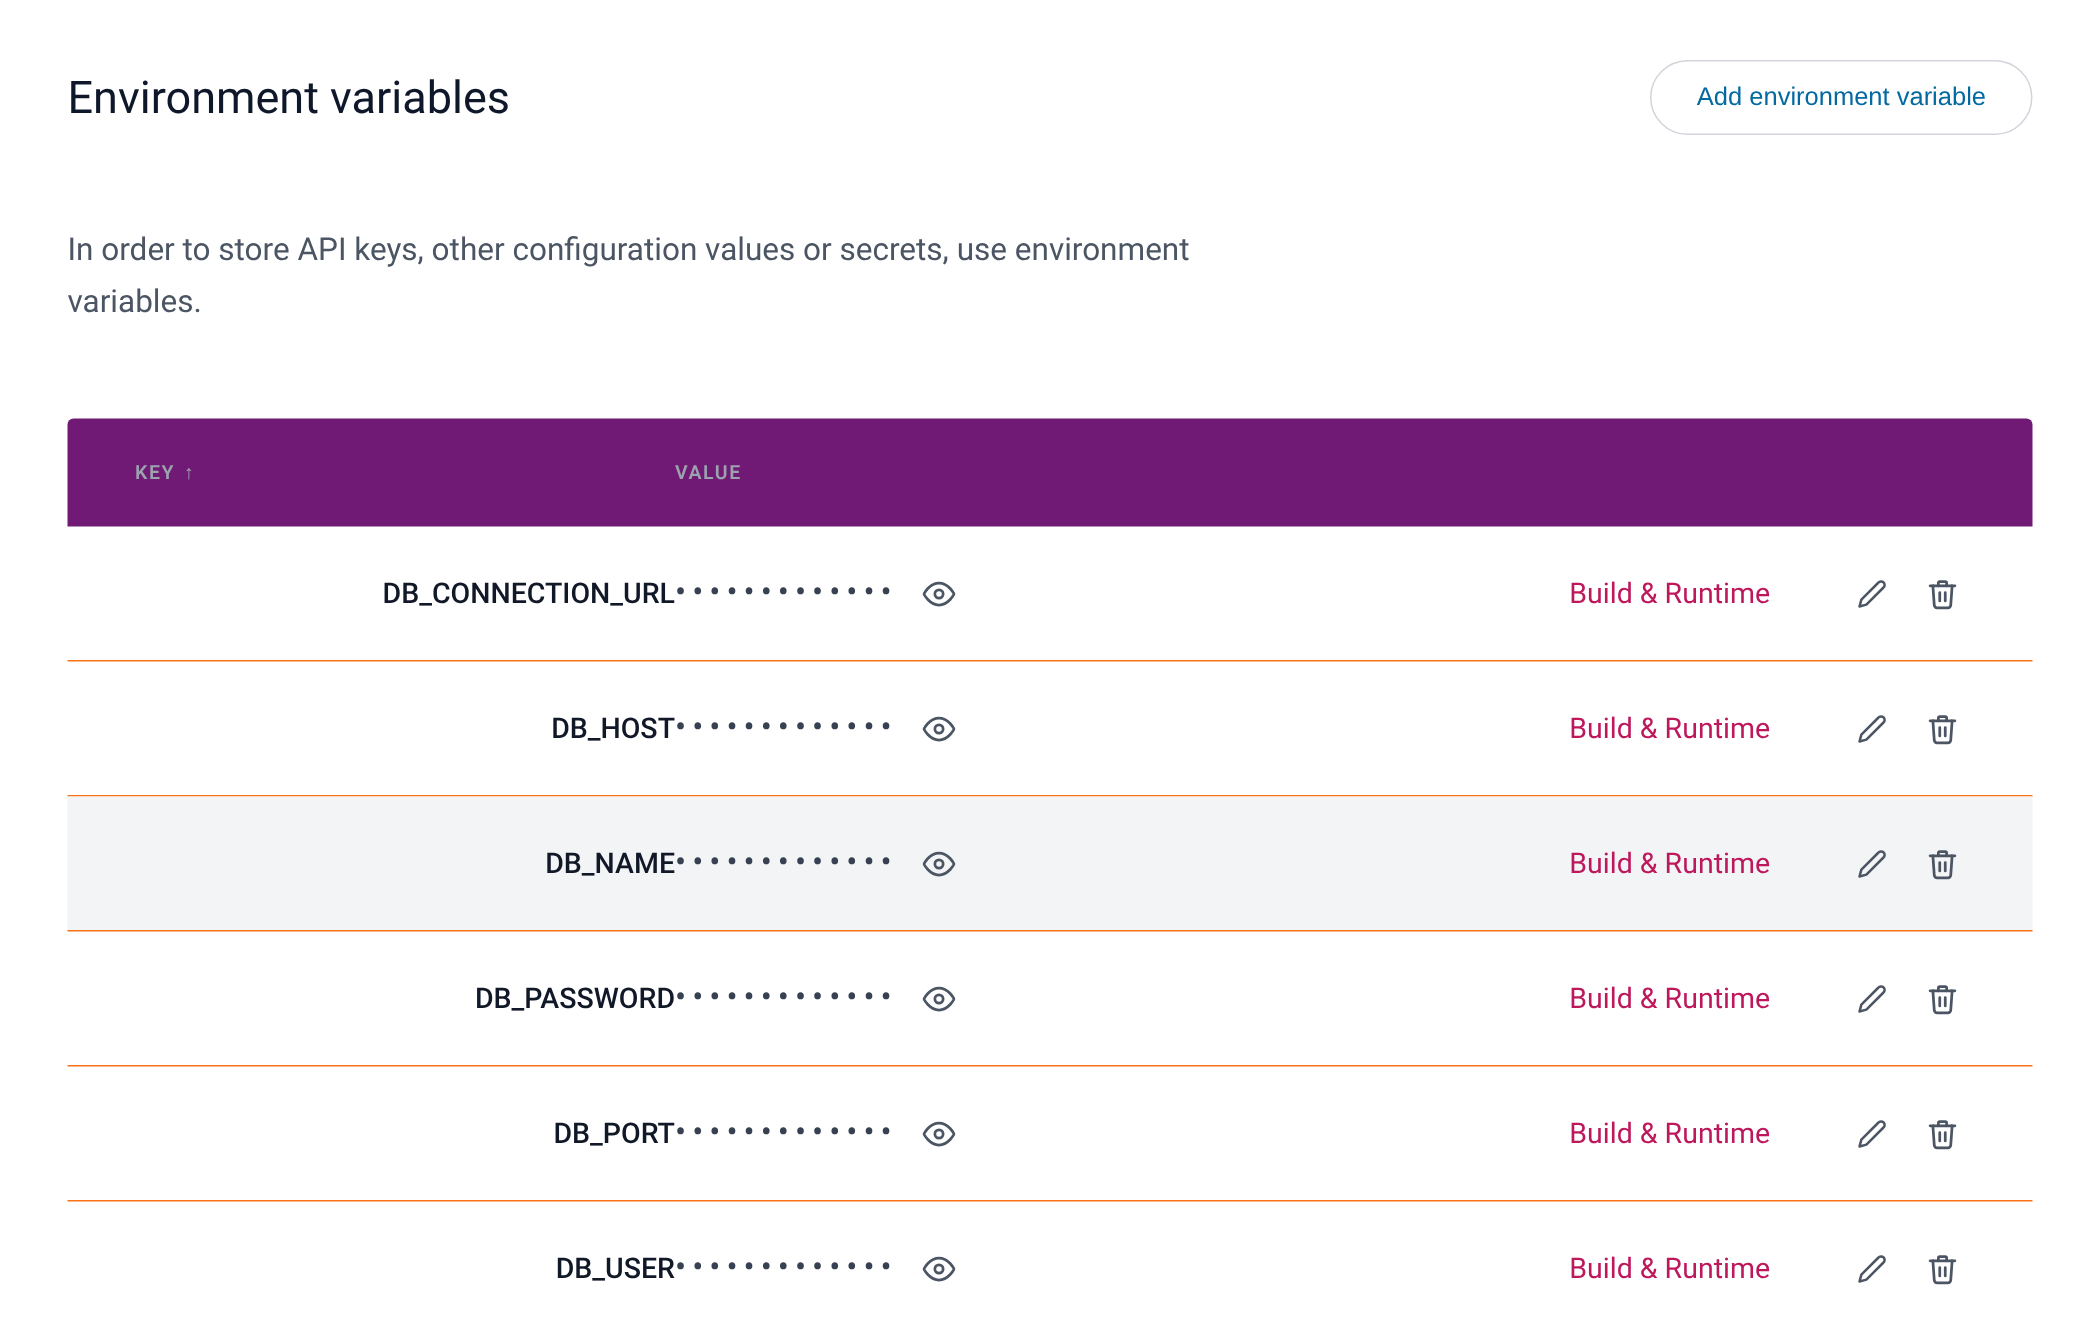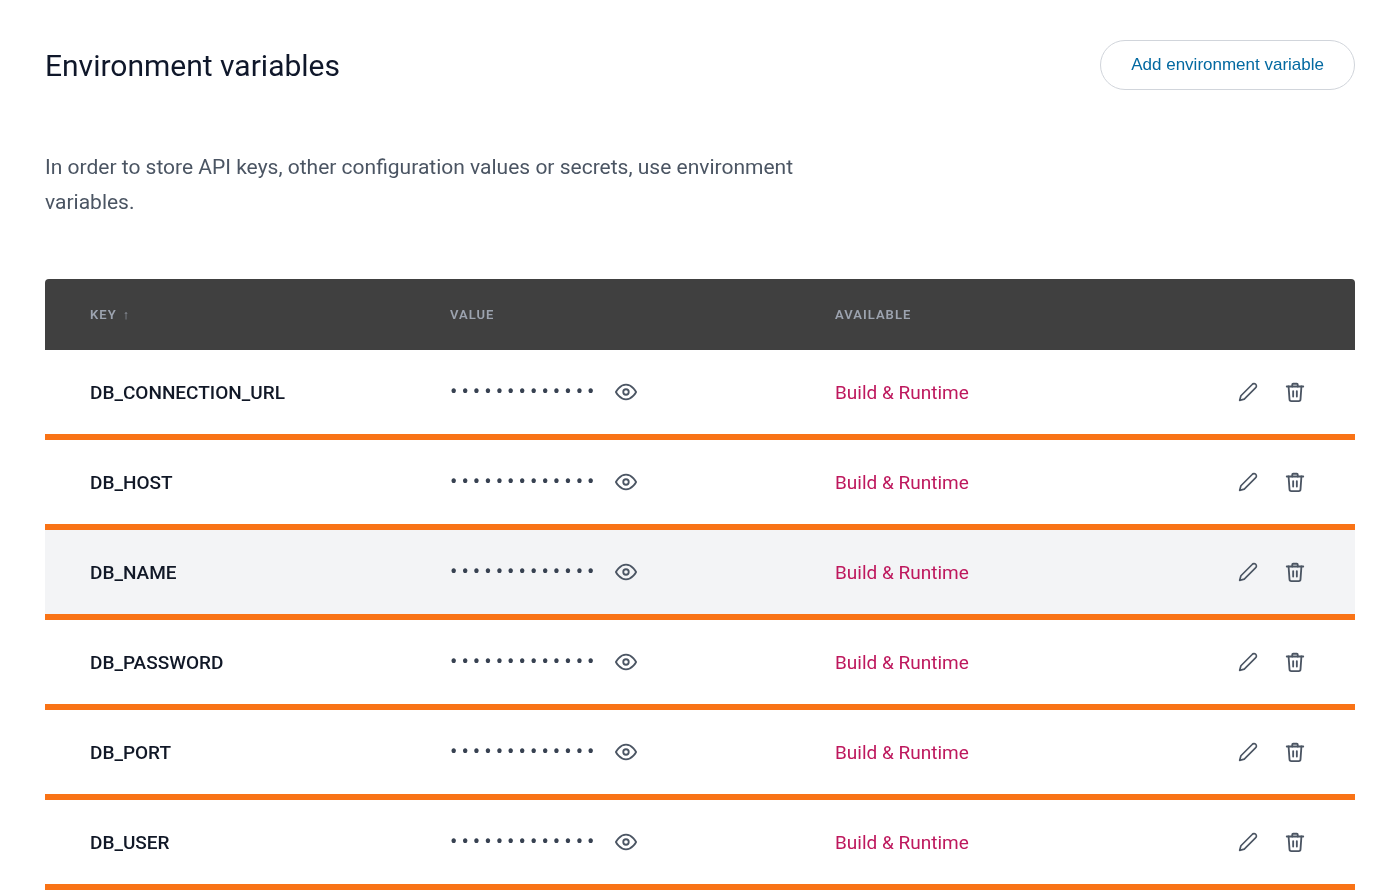--- a/index.html
+++ b/index.html
@@ -35,41 +35,42 @@
     font-size: 21px;
     line-height: 1.65;
     color: #4b5563;
     max-width: 830px;
   }
   .table {
     margin-top: 60px;
     width: 100%;
   }
   .thead {
-    background: #404040;
+    background: #701a75;
     display: grid;
     grid-template-columns: 360px 385px 1fr 130px;
     align-items: center;
     padding: 28px 45px;
     font-size: 13px;
     font-weight: 600;
     letter-spacing: 0.08em;
     color: #9ca3af;
     border-top-left-radius: 4px;
     border-top-right-radius: 4px;
   }
   .thead .key-col { display: flex; align-items: center; gap: 6px; }
   .sort-arrow { font-size: 13px; color: #9ca3af; }
   .row {
     display: grid;
     grid-template-columns: 360px 385px 1fr 130px;
     align-items: center;
     padding: 0 45px;
     height: 90px;
-    border-bottom: 6px solid #f97316;
+    border-bottom: 1px solid #f97316;
+    text-align: right;
   }
   .row.highlight { background: #f3f4f6; }
   .key-cell {
     font-size: 19px;
     font-weight: 500;
     color: #111827;
     white-space: nowrap;
     overflow: hidden;
     text-overflow: ellipsis;
   }
@@ -116,21 +117,20 @@
 
 <p class="desc">In order to store API keys, other configuration values or secrets, use environment variables.</p>
 
 <div class="table">
   <div class="thead">
     <div class="key-col">
       <span>KEY</span>
       <span class="sort-arrow">↑</span>
     </div>
     <div>VALUE</div>
-    <div>AVAILABLE</div>
     <div></div>
   </div>
   <div id="tbody">
       <div class="row">
         <div class="key-cell">DB_CONNECTION_URL</div>
         <div class="value-cell">
           <span class="dots">•••••••••••••</span>
           <button class="eye-btn">
             <svg width="22" height="22" viewBox="0 0 24 24" fill="none" stroke="currentColor" stroke-width="2" stroke-linecap="round" stroke-linejoin="round">
               <path d="M1 12s4-8 11-8 11 8 11 8-4 8-11 8-11-8-11-8z"></path>

